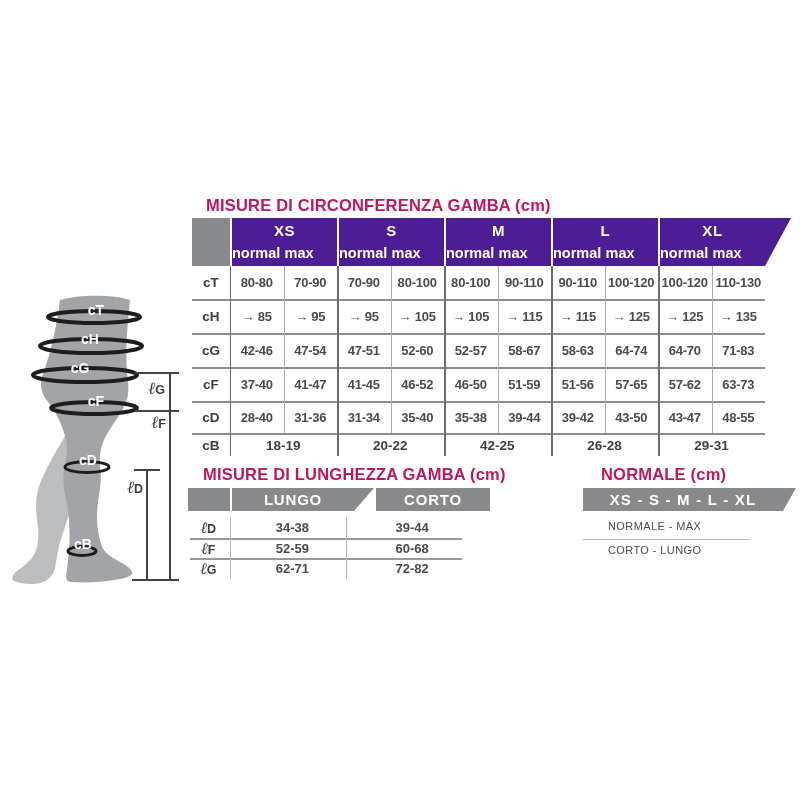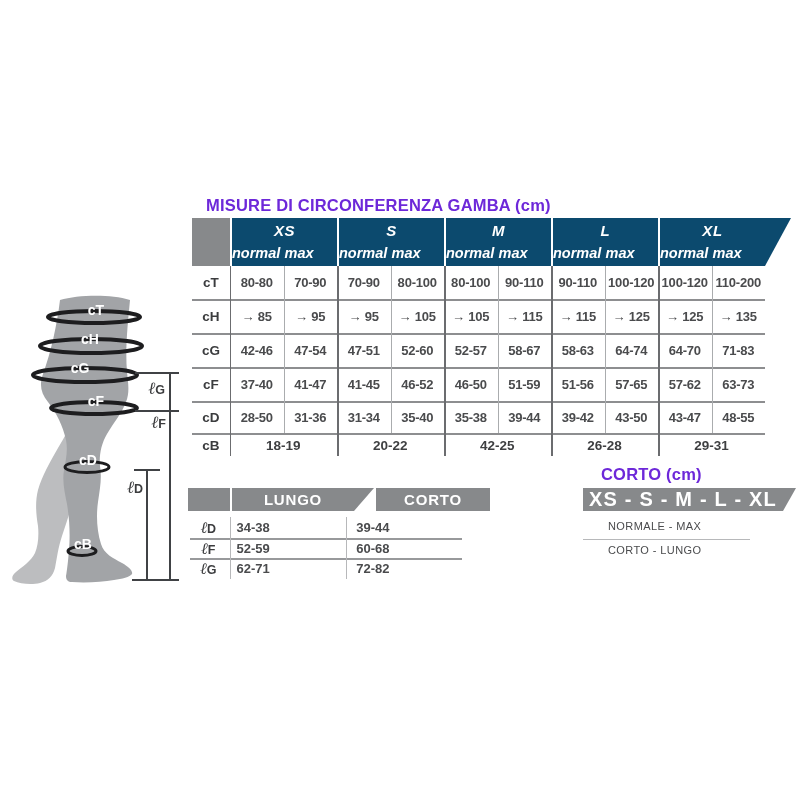--- a/index.html
+++ b/index.html
@@ -1,23 +1,23 @@
 <!DOCTYPE html>
 <html><head>
 <meta charset="utf-8">
 <style>
   html,body{margin:0;padding:0;background:#ffffff;}
   #page{position:relative;width:800px;height:800px;background:#ffffff;overflow:hidden;
         font-family:"Liberation Sans",sans-serif;color:#3e3f41;}
   .abs{position:absolute;}
-  .sec-title{font-weight:bold;font-size:16.5px;letter-spacing:.2px;color:#6d28d9;white-space:nowrap;}
+  .sec-title{font-weight:bold;font-size:16.5px;letter-spacing:.2px;color:#be185d;white-space:nowrap;}
 
   
   .band{display:flex;}
-  .bcell{background:#0c4a6e;color:#ffffff;font-weight:bold;font-style:italic;}
+  .bcell{background:#4c1d95;color:#ffffff;font-weight:bold;}
   .bspacer{width:38px;background:#87898b;}
   .bgroup{width:105px;margin-left:2px;}
   .bgroup .gsize{height:25px;display:flex;align-items:center;justify-content:center;
                  font-size:15px;letter-spacing:.6px;}
   .bgroup .gsub{height:23px;display:flex;}
   .bgroup .gsub span{width:50%;font-size:14.5px;line-height:20px;}
   .bgroup.slant{width:131px;clip-path:polygon(0 0,131px 0,105px 48px,0 48px);}
   .bgroup.slant .inner{width:105px;}
 
   
@@ -36,27 +36,27 @@
   .lband-spacer{width:42px;background:#87898b;}
   .lband-cell{width:114px;margin-left:2px;background:#87898b;color:#fff;font-weight:bold;
               font-size:15px;letter-spacing:.8px;text-align:center;line-height:23px;}
   .lband-cell.slant{width:142px;clip-path:polygon(0 0,142px 0,122px 23px,0 23px);}
   .lband-cell.slant .inner{width:122px;}
   .lgrid{width:280px;height:63px;font-size:13px;}
   .lgrid .hline2{position:absolute;left:2px;width:272px;height:1.5px;background:#98999b;}
   .lgrid .vline2{position:absolute;top:0;width:1px;height:62px;background:#b7b8ba;}
   .lrow{position:absolute;left:0;width:280px;display:flex;align-items:center;height:21px;}
   .ll{width:42px;text-align:center;}
-  .lc{width:116px;font-weight:bold;color:#4a4b4d;margin-left:8px;}
+  .lc{width:116px;text-align:center;font-weight:bold;color:#4a4b4d;margin-left:8px;}
   .scr{font-family:"DejaVu Serif",serif;font-style:italic;font-size:16px;color:#3b3c3e;}
   .cap{font-weight:bold;font-size:12.5px;color:#3b3c3e;}
 
   
   .tband{width:213px;height:23px;background:#87898b;clip-path:polygon(0 0,213px 0,200px 23px,0 23px);}
-  .tband .inner{width:200px;color:#fff;font-weight:bold;font-size:20px;letter-spacing:1.2px;
+  .tband .inner{width:200px;color:#fff;font-weight:bold;font-size:15px;letter-spacing:1.2px;
                 text-align:center;line-height:23px;}
   .tagline{font-size:11px;color:#4a4b4d;letter-spacing:.4px;white-space:nowrap;}
   .tagdiv{width:167px;height:1px;background:#b7b8ba;}
 
   
   .svgscr{font-family:"DejaVu Serif",serif;font-style:italic;font-size:17px;fill:#3b3c3e;}
   .svgcap{font-family:"Liberation Sans",sans-serif;font-weight:bold;font-size:12.5px;fill:#3b3c3e;}
   .bandlab{font-family:"Liberation Sans",sans-serif;font-weight:bold;font-size:14px;fill:#ffffff;}
 </style>
 </head>
@@ -174,21 +174,21 @@
       <div class="tl">cT</div>
       <div class="tc">80-80</div>
       <div class="tc">70-90</div>
       <div class="tc">70-90</div>
       <div class="tc">80-100</div>
       <div class="tc">80-100</div>
       <div class="tc">90-110</div>
       <div class="tc">90-110</div>
       <div class="tc">100-120</div>
       <div class="tc">100-120</div>
-      <div class="tc">110-200</div>
+      <div class="tc">110-130</div>
     </div>
     <div class="trow" style="top:33px;height:34px">
       <div class="tl">cH</div>
       <div class="tc">→ 85</div>
       <div class="tc">→ 95</div>
       <div class="tc">→ 95</div>
       <div class="tc">→ 105</div>
       <div class="tc">→ 105</div>
       <div class="tc">→ 115</div>
       <div class="tc">→ 115</div>
@@ -217,41 +217,42 @@
       <div class="tc">46-52</div>
       <div class="tc">46-50</div>
       <div class="tc">51-59</div>
       <div class="tc">51-56</div>
       <div class="tc">57-65</div>
       <div class="tc">57-62</div>
       <div class="tc">63-73</div>
     </div>
     <div class="trow" style="top:135px;height:32px">
       <div class="tl">cD</div>
-      <div class="tc">28-50</div>
+      <div class="tc">28-40</div>
       <div class="tc">31-36</div>
       <div class="tc">31-34</div>
       <div class="tc">35-40</div>
       <div class="tc">35-38</div>
       <div class="tc">39-44</div>
       <div class="tc">39-42</div>
       <div class="tc">43-50</div>
       <div class="tc">43-47</div>
       <div class="tc">48-55</div>
     </div>
     <div class="trow" style="top:167px;height:25px">
       <div class="tl">cB</div>
       <div class="tcw">18-19</div>
       <div class="tcw">20-22</div>
       <div class="tcw">42-25</div>
       <div class="tcw">26-28</div>
       <div class="tcw">29-31</div>
     </div>
   </div>
 
+  <div class="abs sec-title" style="left:203px;top:465px">MISURE DI LUNGHEZZA GAMBA (cm)</div>
 
   <div class="abs band" style="left:188px;top:488px;height:23px">
     <div class="lband-spacer"></div>
     <div class="lband-cell slant" style="margin-left:2px">
       <div class="inner">LUNGO</div>
     </div>
     <div class="lband-cell">CORTO</div>
   </div>
 
   <div class="abs lgrid" style="left:188px;top:517px">
@@ -270,21 +271,21 @@
       <div class="lc">52-59</div>
       <div class="lc">60-68</div>
     </div>
     <div class="lrow" style="top:41px">
       <div class="ll"><span class="scr">ℓ</span><span class="cap">G</span></div>
       <div class="lc">62-71</div>
       <div class="lc">72-82</div>
     </div>
   </div>
 
-  <div class="abs sec-title" style="left:601px;top:465px">CORTO (cm)</div>
+  <div class="abs sec-title" style="left:601px;top:465px">NORMALE (cm)</div>
 
   <div class="abs tband" style="left:583px;top:488px">
     <div class="inner">XS - S - M - L - XL</div>
   </div>
 
   <div class="abs tagline" style="left:608px;top:520px">NORMALE - MAX</div>
   <div class="abs tagdiv" style="left:583px;top:539px"></div>
   <div class="abs tagline" style="left:608px;top:544px">CORTO - LUNGO</div>
 
 </div>

